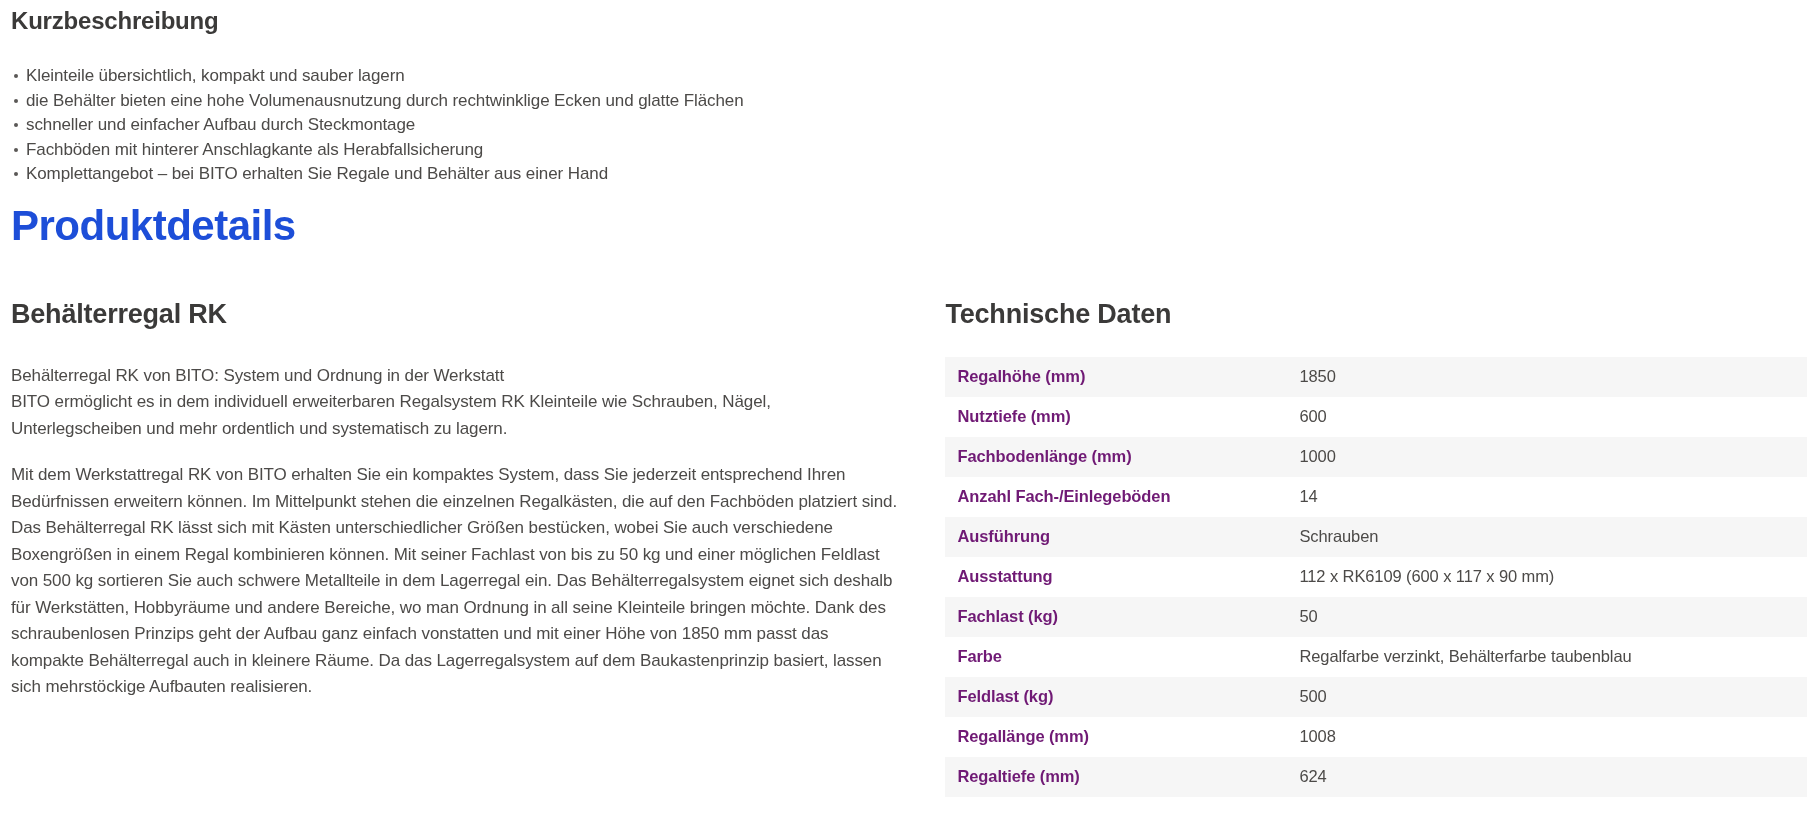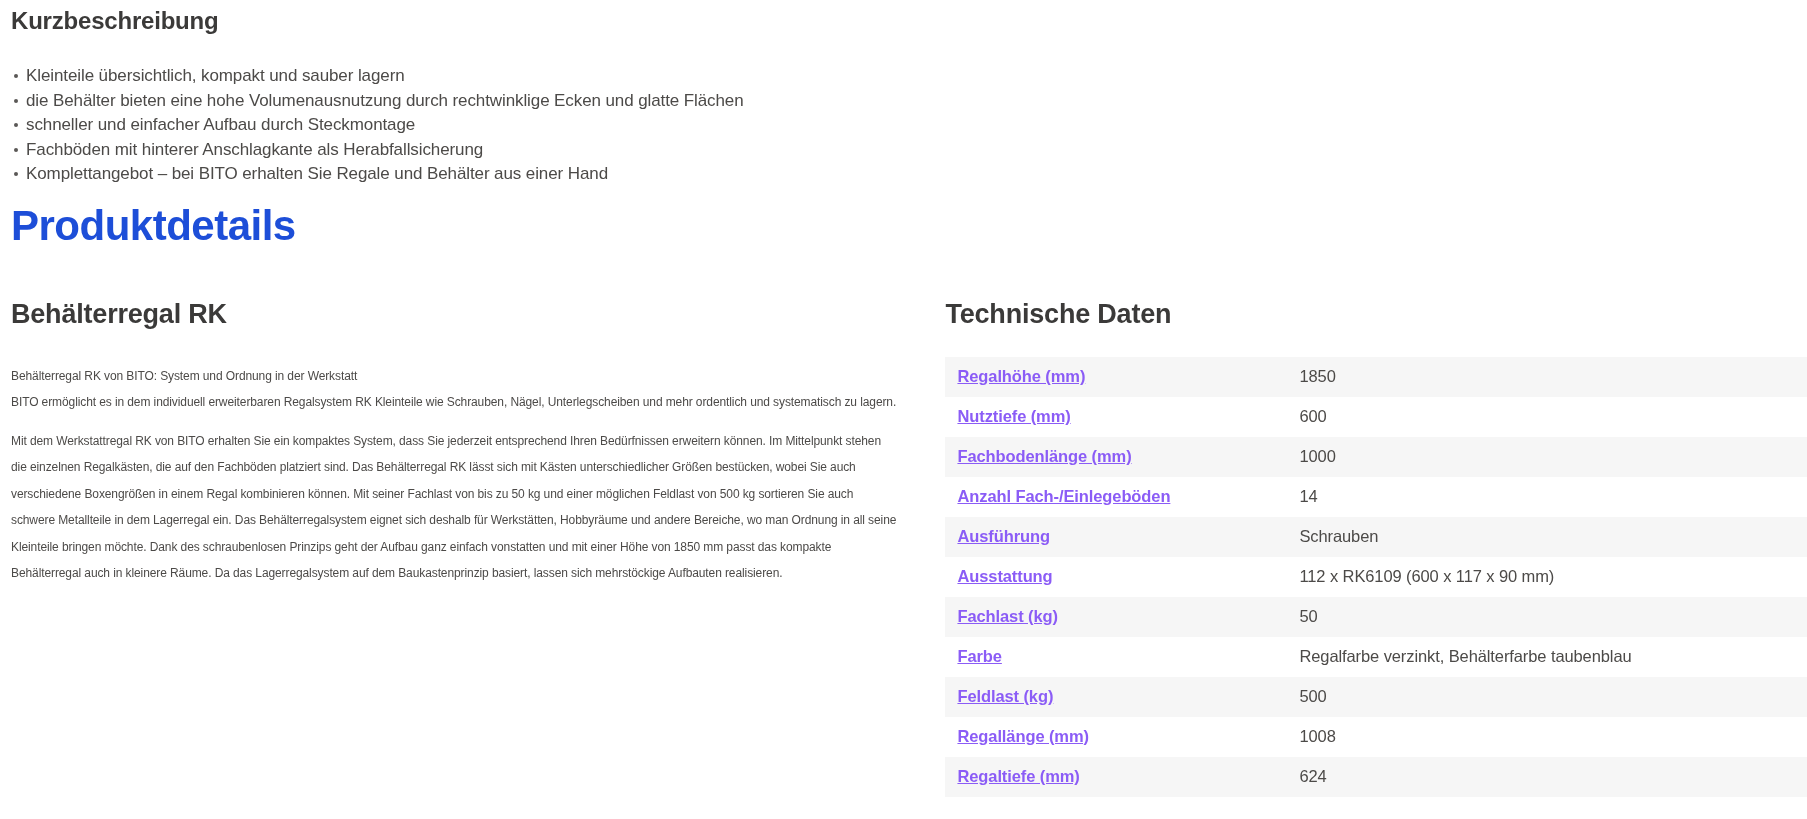--- a/index.html
+++ b/index.html
@@ -62,39 +62,39 @@
 
   .h2-title {
     font-size: 27px;
     line-height: 34px;
     font-weight: bold;
     color: #3b3a39;
     letter-spacing: -0.2px;
   }
 
   .body-text {
-    font-size: 12px;
+    font-size: 17px;
     line-height: 26.5px;
     letter-spacing: -0.1px;
   }
   .intro-paragraph { margin-top: 32px; }
-  .description-paragraph { margin-top: 12px; }
+  .description-paragraph { margin-top: 20px; }
 
   .spec-table { margin-top: 26px; }
   .spec-row {
     display: grid;
     grid-template-columns: 342px 1fr;
     align-items: center;
     height: 40px;
     padding-left: 12px;
     font-size: 16.5px;
     letter-spacing: -0.1px;
   }
   .spec-row.striped { background: #f6f6f6; }
-  .spec-label { font-weight: bold; color: #8b5cf6; text-decoration: underline; }
+  .spec-label { font-weight: bold; color: #701a75; }
   .spec-value { color: #4c4a48; }
 </style>
 </head>
 <body>
 
 <div class="page">
 
   <h3 class="h3-title">Kurzbeschreibung</h3>
 
   <ul class="bullet-list">

